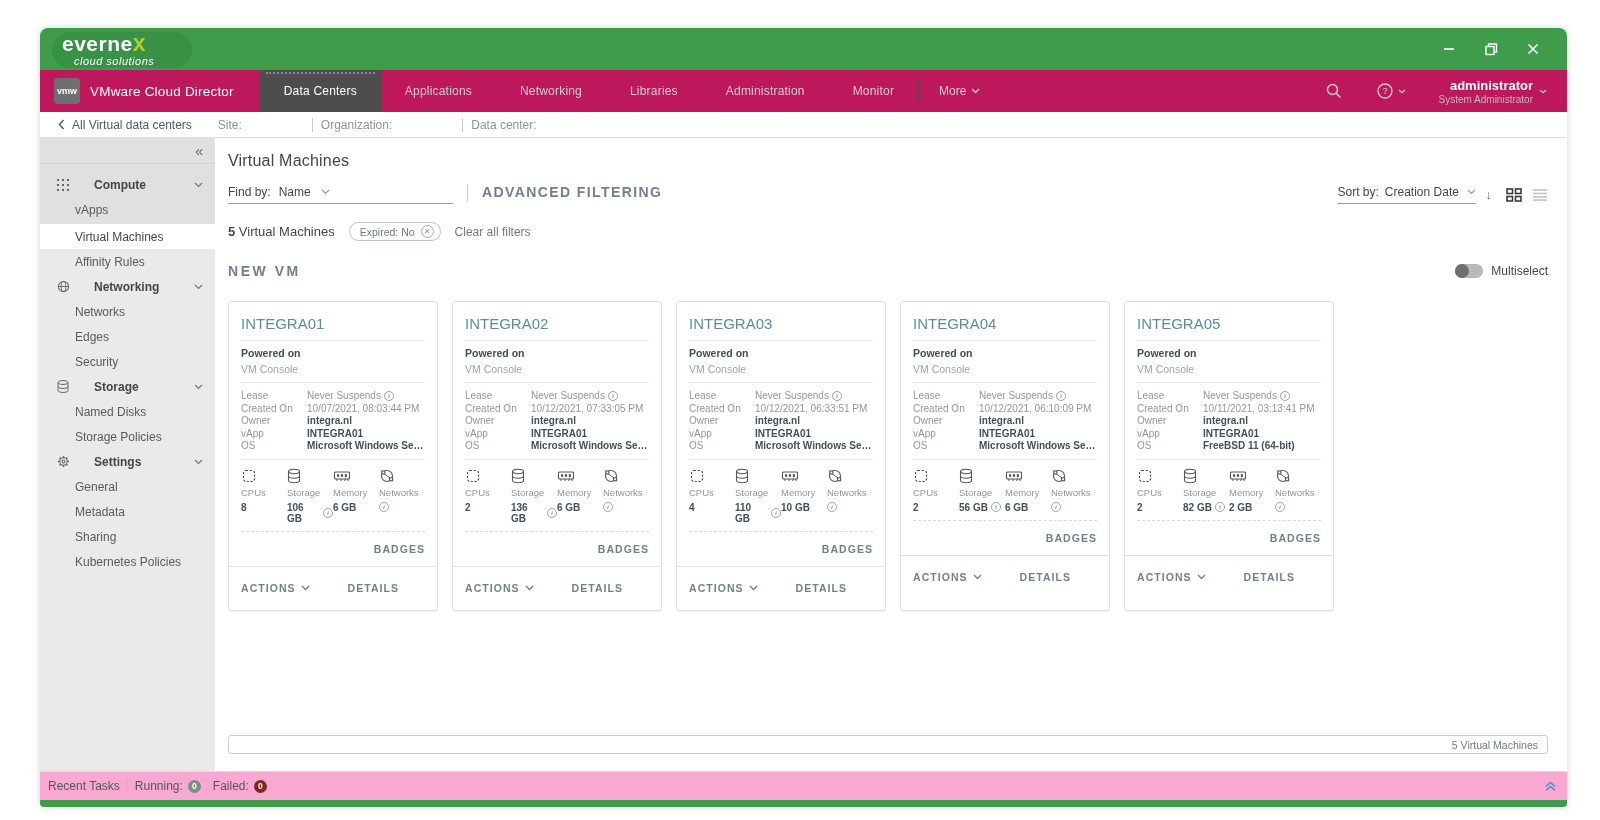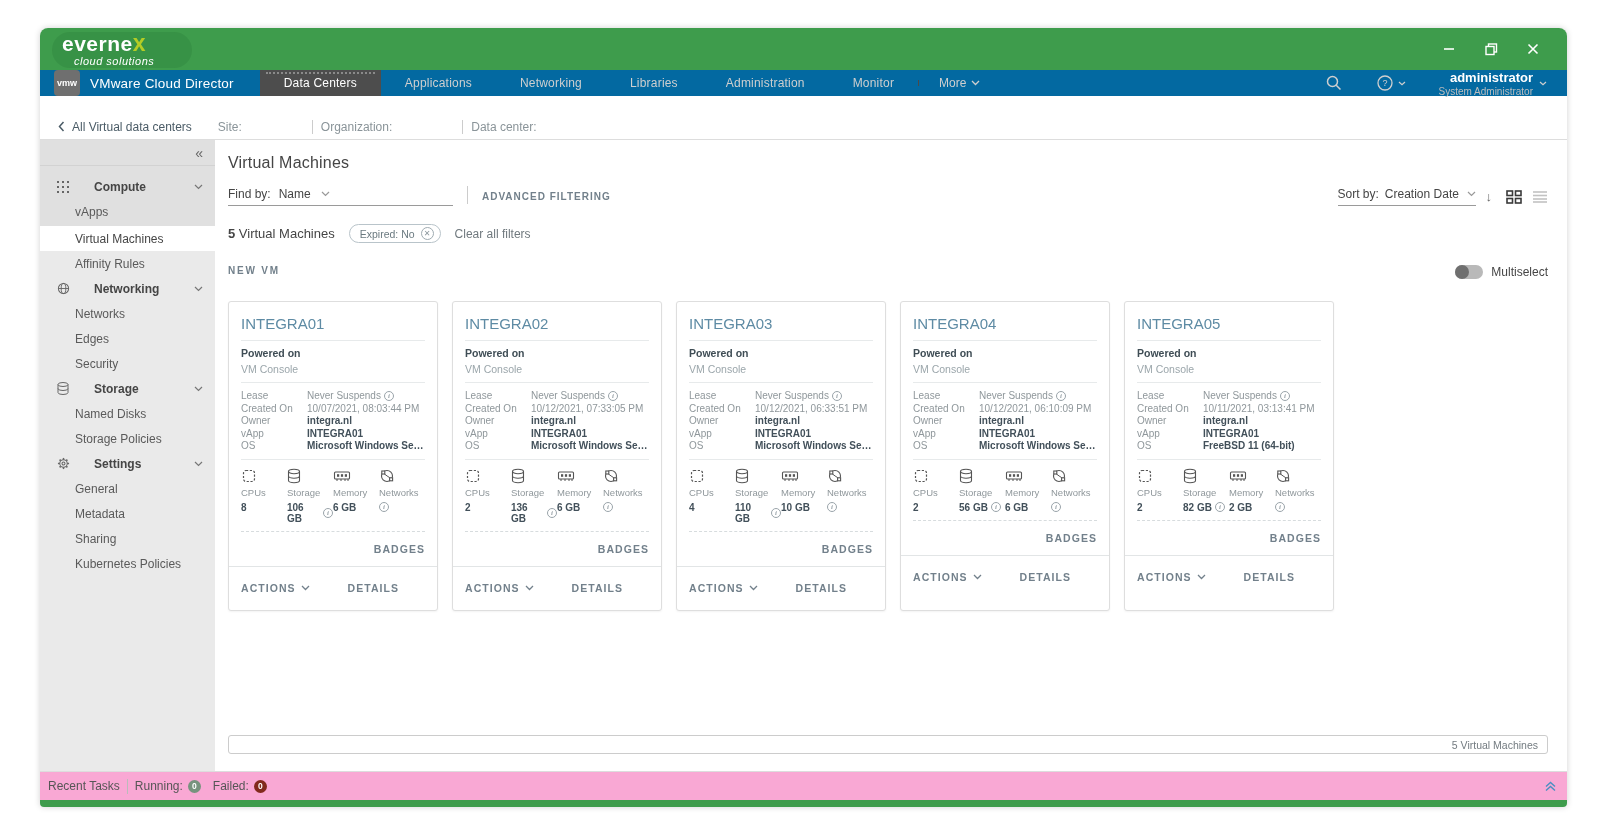--- a/index.html
+++ b/index.html
@@ -11,38 +11,38 @@
   .titlebar { height:42px; background:#3e9c4c; border-radius:8px 8px 0 0; display:flex; align-items:center; position:relative; flex:0 0 auto; }
   .logo-blob { position:absolute; left:12px; top:4px; width:140px; height:36px; background:rgba(0,60,20,.10); border-radius:18px; }
   .logo { position:relative; margin-left:22px; line-height:1; z-index:1; }
   .logo-main { font-size:21px; font-weight:700; color:#fff; letter-spacing:.5px; }
   .logo-x { color:#b4cc25; font-size:23px; font-weight:700; }
   .logo-sub { font-size:11px; color:#fff; letter-spacing:.5px; margin-top:1px; padding-left:12px;font-style:italic; }
   .win-controls { margin-left:auto; display:flex; align-items:center; gap:26px; padding-right:26px; color:#fff; }
   .win-btn { display:flex; align-items:center; justify-content:center; width:16px; height:16px; cursor:pointer; }
 
   
-  .nav { height:26px; background:#0369a1; display:flex; align-items:stretch; flex:0 0 auto; }
+  .nav { height:42px; background:#be185d; display:flex; align-items:stretch; flex:0 0 auto; }
   .nav-brand { display:flex; align-items:center; gap:10px; padding:0 26px 0 14px; }
   .vmw-badge { width:26px; height:26px; background:#6f6f6f; border-radius:4px; color:#fff; font-size:9px; font-weight:700; display:flex; align-items:center; justify-content:center; }
   .product-name { color:#fff; font-size:13.5px; letter-spacing:.2px; white-space:nowrap; }
   .nav-tabs { display:flex; align-items:stretch; }
   .nav-tab { display:flex; align-items:center; padding:0 24px; color:#cfcfcf; font-size:12px; letter-spacing:.2px; cursor:pointer; position:relative; white-space:nowrap; }
   .nav-tab.active { background:#4d4d4d; color:#fff; }
   .nav-tab.active::before { content:""; position:absolute; left:6px; right:6px; top:2px; border-top:2px dotted #8a8a8a; }
   .nav-sep { width:1px; background:#4a4a4a; margin:10px 0; }
   .nav-more { display:flex; align-items:center; gap:5px; padding:0 20px; color:#cfcfcf; font-size:12px; cursor:pointer; }
   .nav-right { margin-left:auto; display:flex; align-items:center; gap:0; padding-right:10px; }
   .nav-icon-btn { display:flex; align-items:center; gap:4px; padding:0 16px; cursor:pointer; height:100%; }
   .user-block { text-align:right; padding:0 10px 0 16px; cursor:pointer; display:flex; align-items:center; gap:6px; }
   .user-name { color:#fff; font-size:13px; font-weight:700; }
   .user-role { color:#bdbdbd; font-size:10px; margin-top:1px; }
 
   
-  .breadcrumb { height:26px; background:#fff; border-bottom:1px solid #ddd; display:flex; align-items:center; font-size:12px; color:#8a9499; flex:0 0 auto; padding-left:18px;margin-top:18px; }
+  .breadcrumb { height:26px; background:#fff; border-bottom:1px solid #ddd; display:flex; align-items:center; font-size:12px; color:#8a9499; flex:0 0 auto; padding-left:18px; }
   .bc-back { display:flex; align-items:center; gap:7px; color:#4a5b66; cursor:pointer; }
   .bc-field { margin-left:26px; color:#8a9499; }
   .bc-sep { width:1px; height:14px; background:#ccc; margin:0 0 0 70px; }
   .bc-field + .bc-sep { margin-left:70px; }
 
   
   .main { flex:1; display:flex; min-height:0; }
   .sidebar { width:175px; background:#eaeaea; flex:0 0 auto; display:flex; flex-direction:column; font-size:12px; color:#555; }
   .sb-top { background:#e0e0e0; padding-bottom:2px; }
   .sb-collapse-row { height:26px; display:flex; align-items:center; justify-content:flex-end; padding-right:12px; border-bottom:1px solid #d2d2d2; }
@@ -56,21 +56,21 @@
   .sb-gap { height:8px; }
 
   .content { flex:1; background:#fff; display:flex; flex-direction:column; padding:14px 19px 0 13px; min-width:0; }
   .page-title { font-size:16px; color:#454545; letter-spacing:.2px; }
 
   .filter-row { display:flex; align-items:flex-end; margin-top:14px; }
   .find-by { width:225px; border-bottom:1px solid #9a9a9a; display:flex; align-items:center; gap:8px; padding-bottom:4px; font-size:12px; color:#454545; }
   .find-by-label { color:#454545; }
   .fb-chevron { margin-left:2px; }
   .v-div { width:1px; height:18px; background:#ccc; margin:0 14px 2px 14px; }
-  .link-upper { font-size:10px; font-weight:700; letter-spacing:.1em; color:#72808b; cursor:pointer; }
+  .link-upper { font-size:14px; font-weight:700; letter-spacing:.1em; color:#72808b; cursor:pointer; }
   .filter-right { margin-left:auto; display:flex; align-items:center; gap:10px; }
   .sort-by { width:138px; border-bottom:1px solid #9a9a9a; display:flex; align-items:center; gap:6px; padding-bottom:4px; font-size:12px; color:#454545; }
   .dir-arrow { color:#666; font-size:13px; cursor:pointer; }
   .view-icons { display:flex; align-items:center; gap:10px; margin-left:4px; }
 
   .count-row { display:flex; align-items:center; margin-top:18px; gap:14px; font-size:13px; color:#454545; }
   .count-num { font-weight:700; }
   .chip { display:flex; align-items:center; gap:6px; border:1px solid #b9c4ca; border-radius:11px; padding:2px 6px 2px 10px; font-size:10.5px; color:#6b7a80; cursor:default; }
   .chip-x { width:13px; height:13px; border:1px solid #9fabb1; border-radius:50%; display:flex; align-items:center; justify-content:center; font-size:8px; color:#8b979d; cursor:pointer; }
   .clear-link { font-size:12px; color:#70797e; cursor:pointer; }

